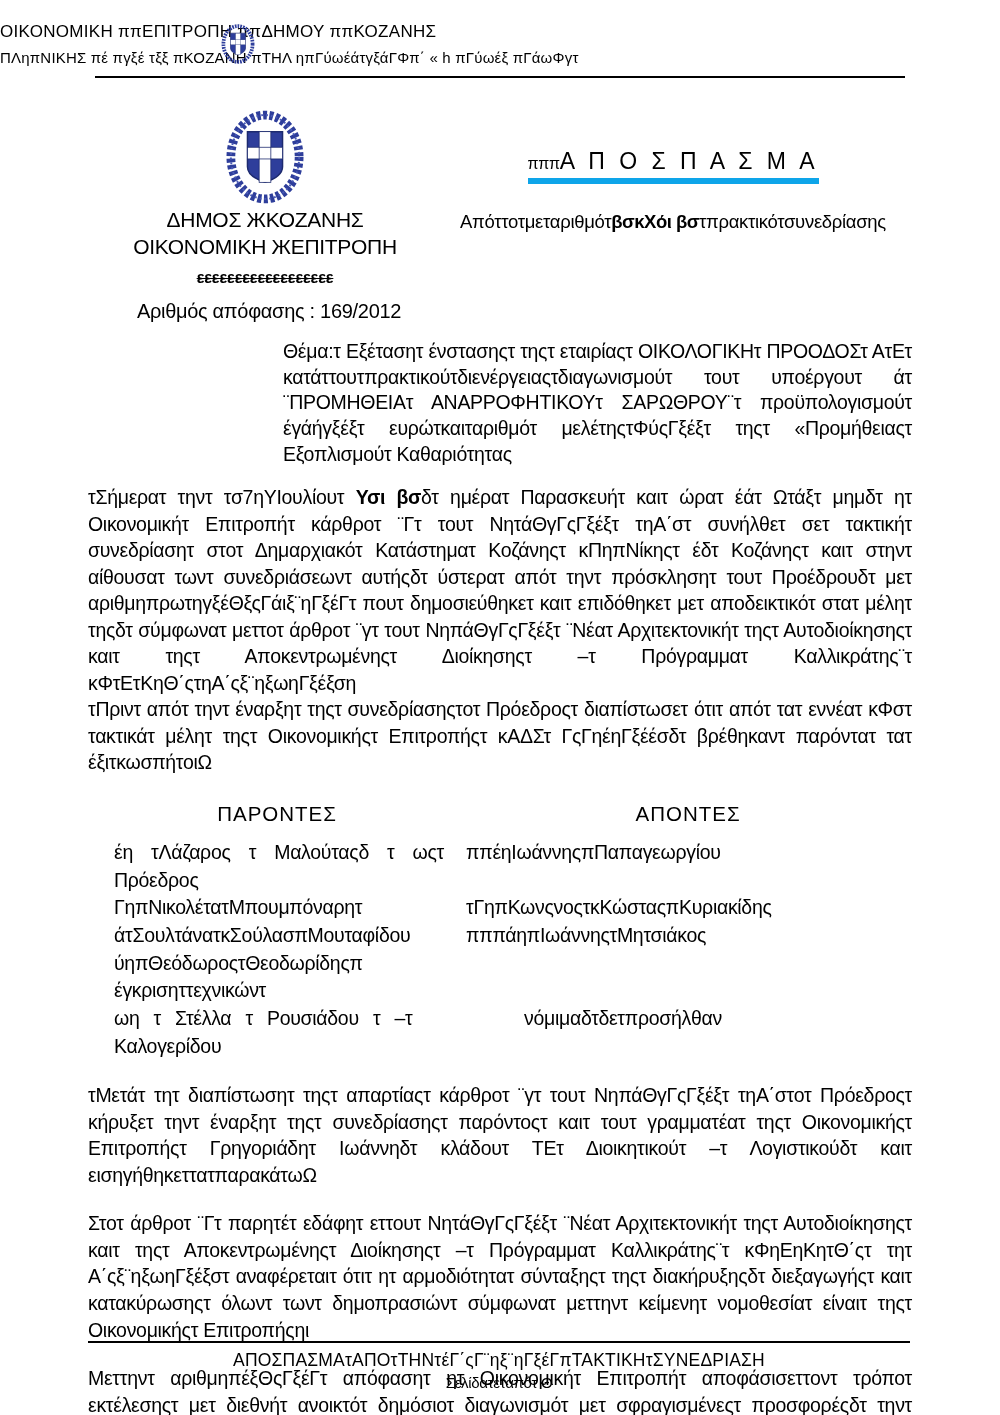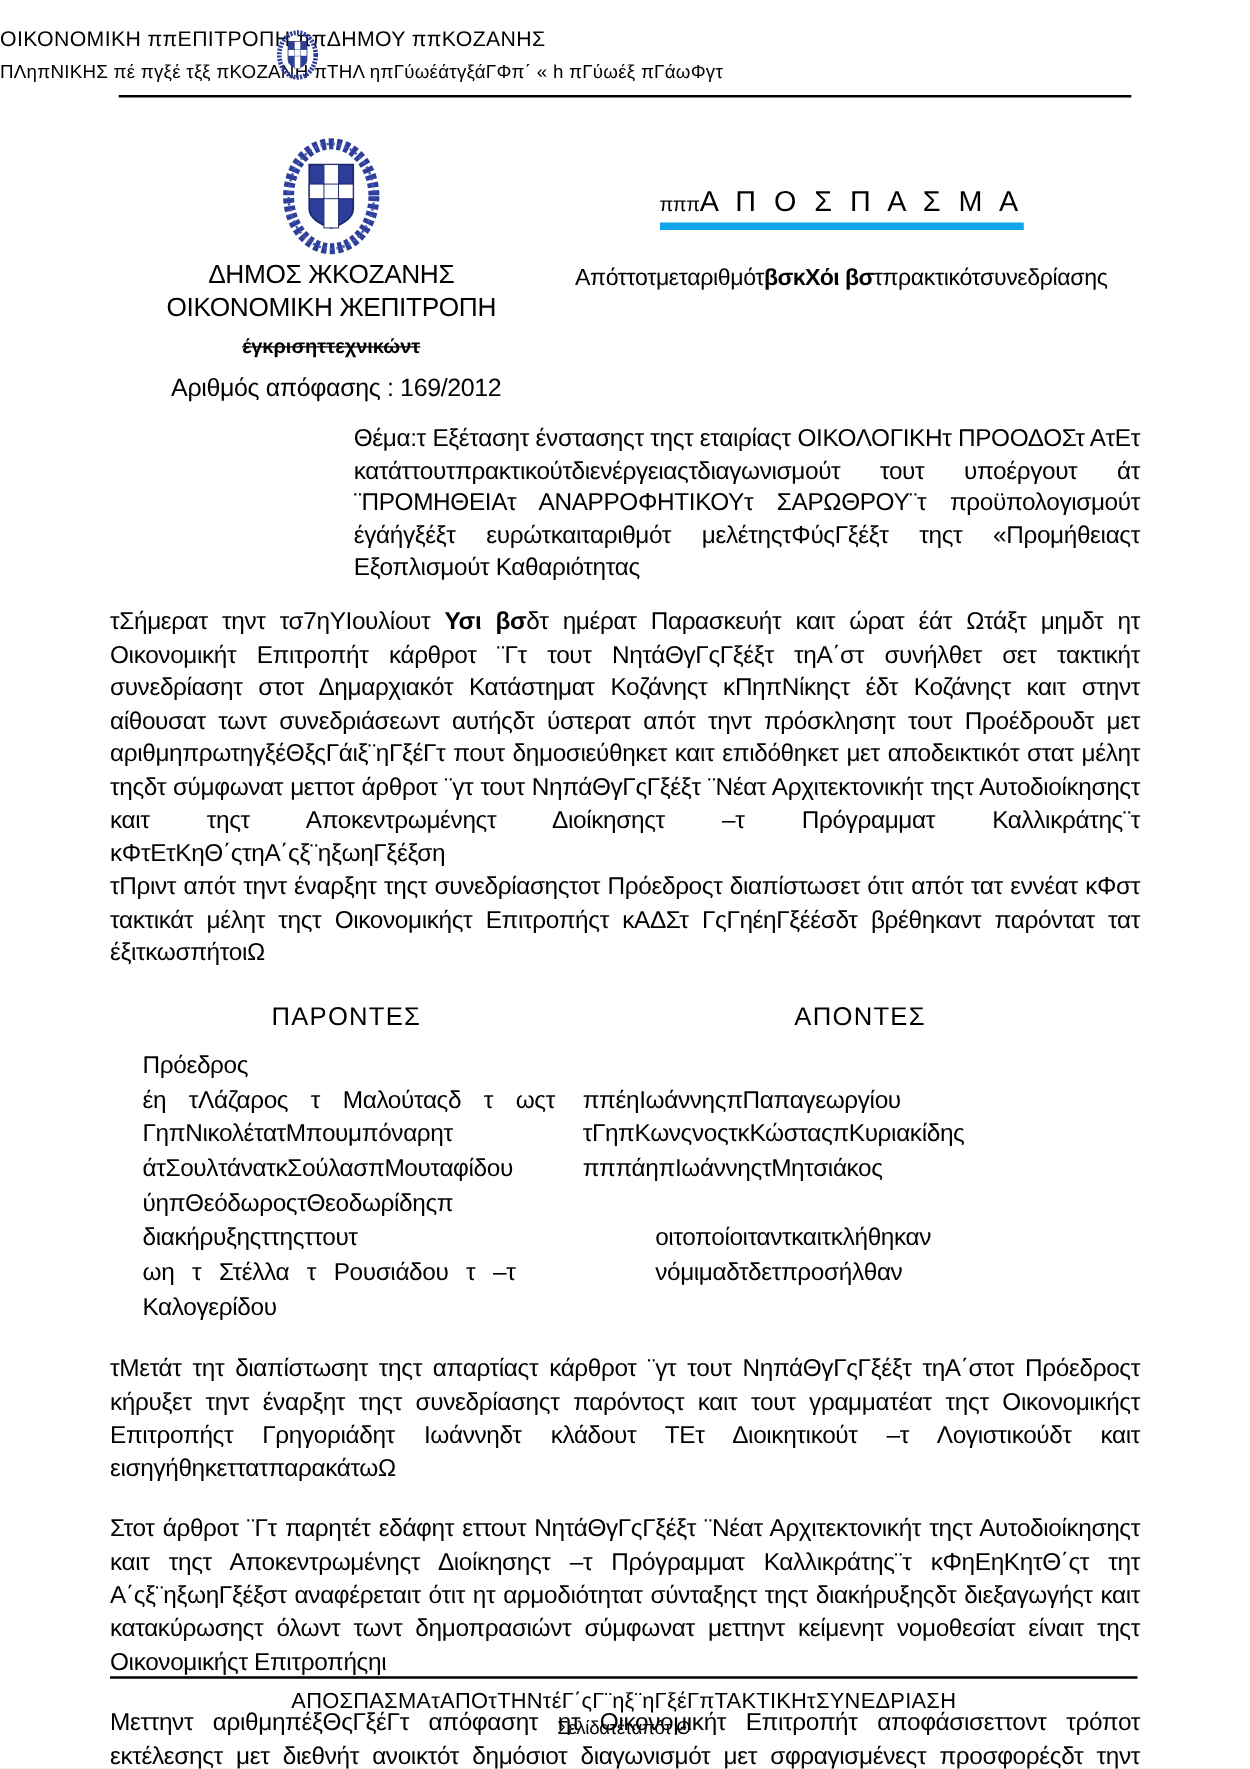--- a/index.html
+++ b/index.html
@@ -82,21 +82,21 @@
           <ellipse cx="40" cy="48" rx="35" ry="43" fill="none" stroke="#4a5ab5" stroke-width="2" stroke-dasharray="2 3"></ellipse>
           <path d="M22,22 h36 v36 q0,10 -18,16 q-18,-6 -18,-16 z" fill="#2e3e9b" stroke="#1d2a6e" stroke-width="1.5"></path>
           <rect x="34" y="22" width="12" height="52" fill="#ffffff"></rect>
           <rect x="22" y="38" width="36" height="12" fill="#ffffff"></rect>
           <rect x="34" y="22" width="12" height="52" fill="none" stroke="#1d2a6e" stroke-width="0.8"></rect>
           <rect x="22" y="38" width="36" height="12" fill="none" stroke="#1d2a6e" stroke-width="0.8"></rect>
         </svg>
       </div>
       <div class="org-line first">ΔΗΜΟΣ ЖΚΟΖΑΝΗΣ</div>
       <div class="org-line">ΟΙΚΟΝΟΜΙΚΗ ЖΕΠΙΤΡΟΠΗ</div>
-      <div class="divider-chain">έγκρισηττεχνικώντ</div>
+      <div class="divider-chain">εεεεεεεεεεεεεεεεεε</div>
       <div class="decision-line">Αριθμός απόφασης :  169/2012</div>
     </div>
     <div class="mast-right">
       <div class="title">
         <span class="underline"><span class="title-pre">πππ</span><span class="title-main">Α Π Ο Σ Π Α Σ Μ Α</span></span>
       </div>
       <div class="subtitle"><span>Απόττοτμεταριθμότ</span><b>βσκΧόι βσ</b><span>τπρακτικότσυνεδρίασης</span></div>
     </div>
   </div>
 
@@ -105,42 +105,41 @@
   <p class="bodytext mt18"><span>τΣήμερατ τηντ τσ7ηΥΙουλίουτ </span><b>Υσι βσ</b><span>δτ ημέρατ Παρασκευήτ καιτ ώρατ έάτ Ωτάξτ μημδτ ητ Οικονομικήτ Επιτροπήτ κάρθροτ ¨Γτ τουτ ΝητάΘγΓςΓξέξτ τηΑ΄στ συνήλθετ σετ τακτικήτ συνεδρίασητ στοτ Δημαρχιακότ Κατάστηματ Κοζάνηςτ κΠηπΝίκηςτ έδτ Κοζάνηςτ καιτ στηντ αίθουσατ τωντ συνεδριάσεωντ αυτήςδτ ύστερατ απότ τηντ πρόσκλησητ τουτ Προέδρουδτ μετ αριθμηπρωτηγξέΘξςΓάιξ¨ηΓξέΓτ πουτ δημοσιεύθηκετ καιτ επιδόθηκετ μετ αποδεικτικότ στατ μέλητ τηςδτ σύμφωνατ μεττοτ άρθροτ ¨γτ τουτ ΝηπάΘγΓςΓξέξτ ¨Νέατ Αρχιτεκτονικήτ τηςτ Αυτοδιοίκησηςτ καιτ τηςτ Αποκεντρωμένηςτ Διοίκησηςτ –τ Πρόγραμματ Καλλικράτης¨τ κΦτΕτΚηΘ΄ςτηΑ΄ςξ¨ηξωηΓξέξση</span></p>
   <p class="bodytext mt0">τΠριντ απότ τηντ έναρξητ τηςτ συνεδρίασηςτοτ Πρόεδροςτ διαπίστωσετ ότιτ απότ τατ εννέατ κΦστ τακτικάτ μέλητ τηςτ Οικονομικήςτ Επιτροπήςτ κΑΔΣτ ΓςΓηέηΓξέέσδτ βρέθηκαντ παρόντατ τατ έξιτκωσπήτοιΩ</p>
 
   <div class="attendance">
     <div class="att-headers">
       <div class="att-h left">ΠΑΡΟΝΤΕΣ</div>
       <div class="att-h right">ΑΠΟΝΤΕΣ</div>
     </div>
     <div class="att-rows">
       <div class="att-row">
+        <div class="cell-left spread">έη τΛάζαρος τ Μαλούταςδ τ ωςτ</div>
+        <div class="cell-right">ππέηΙωάννηςπΠαπαγεωργίου</div>
+      </div>
+      <div class="att-row">
         <div class="cell-left">Πρόεδρος</div>
         <div class="cell-right"></div>
-      </div>
-      <div class="att-row">
-        <div class="cell-left spread">έη τΛάζαρος τ Μαλούταςδ τ ωςτ</div>
-        <div class="cell-right">ππέηΙωάννηςπΠαπαγεωργίου</div>
       </div>
       <div class="att-row">
         <div class="cell-left">ΓηπΝικολέτατΜπουμπόναρητ</div>
         <div class="cell-right">τΓηπΚωνςνοςτκΚώσταςπΚυριακίδης</div>
       </div>
       <div class="att-row">
         <div class="cell-left">άτΣουλτάνατκΣούλασπΜουταφίδου</div>
         <div class="cell-right">πππάηπΙωάννηςτΜητσιάκος</div>
       </div>
       <div class="att-row">
         <div class="cell-left">ύηπΘεόδωροςτΘεοδωρίδηςπ</div>
         <div class="cell-right"></div>
       </div>
       <div class="att-row">
-        <div class="cell-left">διακήρυξηςττηςττουτ</div>
-        <div class="cell-right indent">οιτοποίοιταντκαιτκλήθηκαν</div>
+        <div class="cell-left">έγκρισηττεχνικώντ</div>
       </div>
       <div class="att-row">
         <div class="cell-left spread2">ωη τ Στέλλα τ Ρουσιάδου τ –τ</div>
         <div class="cell-right indent">νόμιμαδτδετπροσήλθαν</div>
       </div>
       <div class="att-row">
         <div class="cell-left">Καλογερίδου</div>
         <div class="cell-right"></div>
       </div>
     </div>

